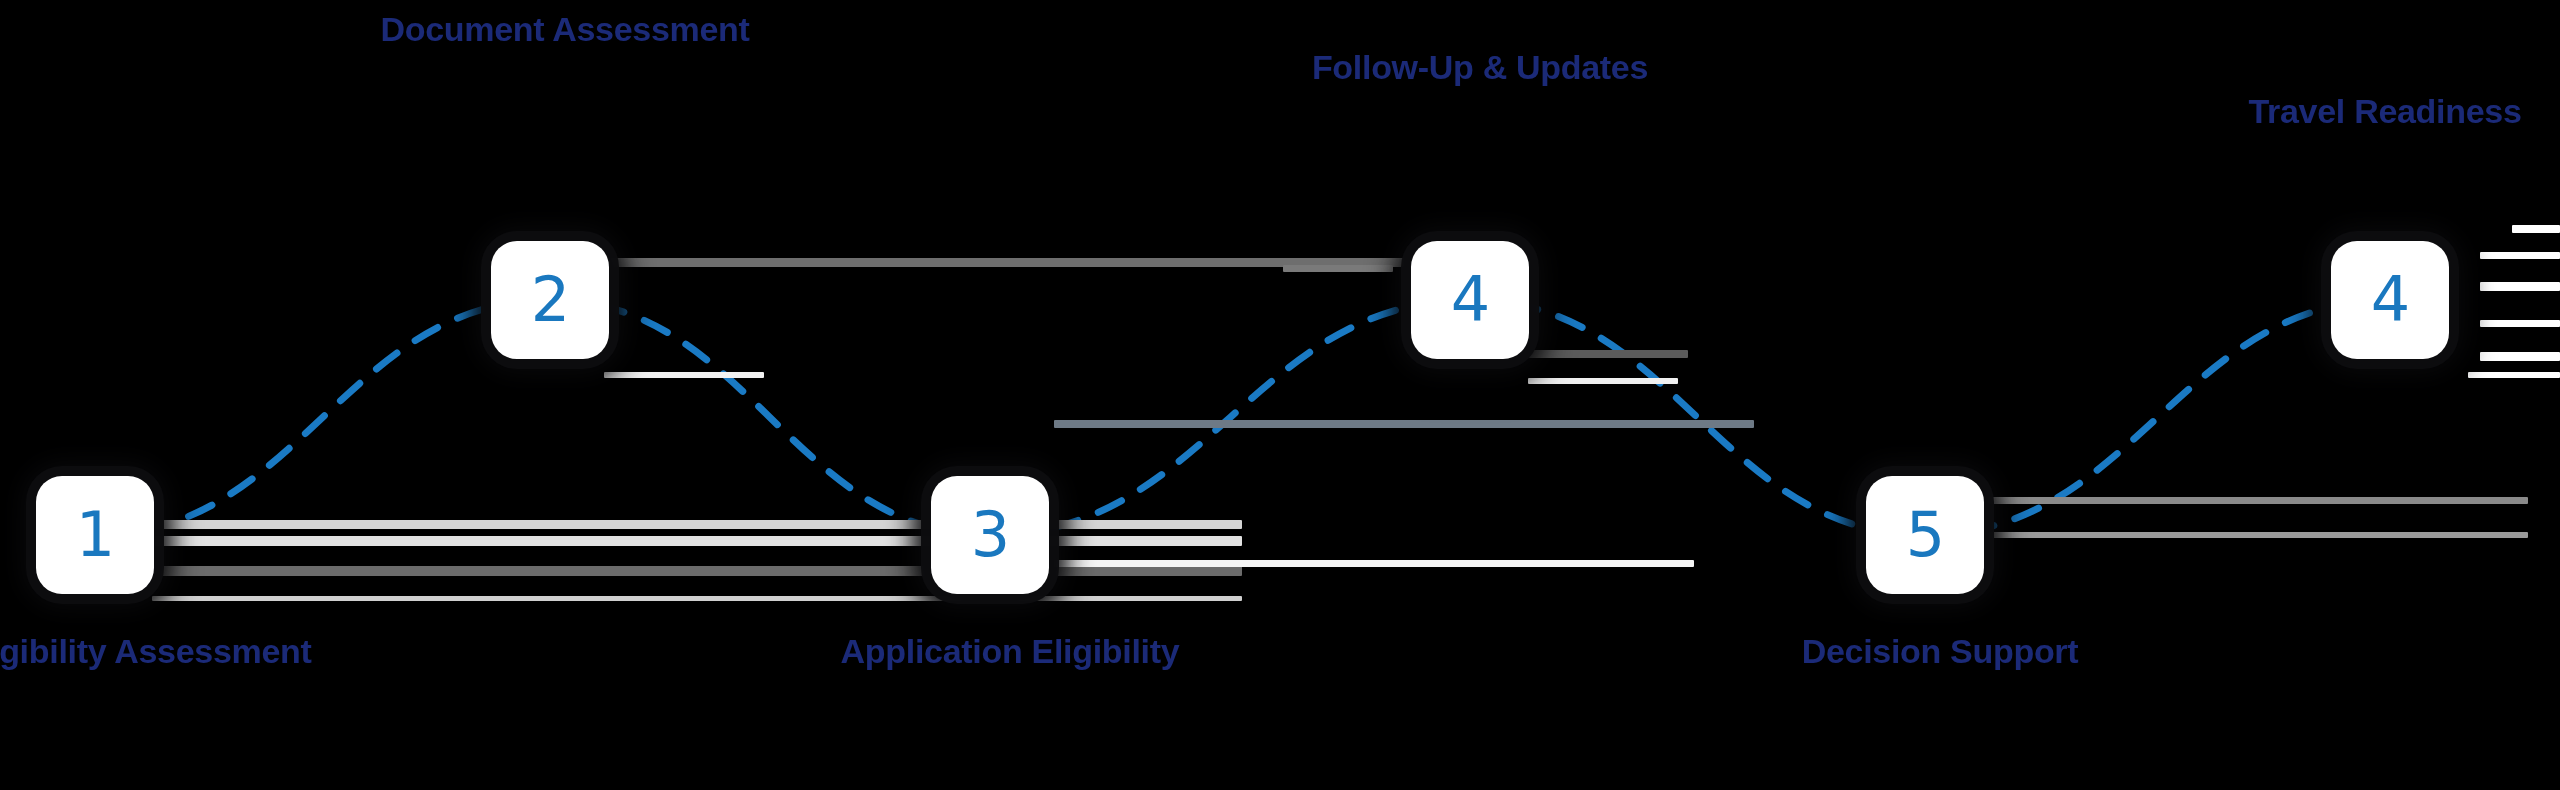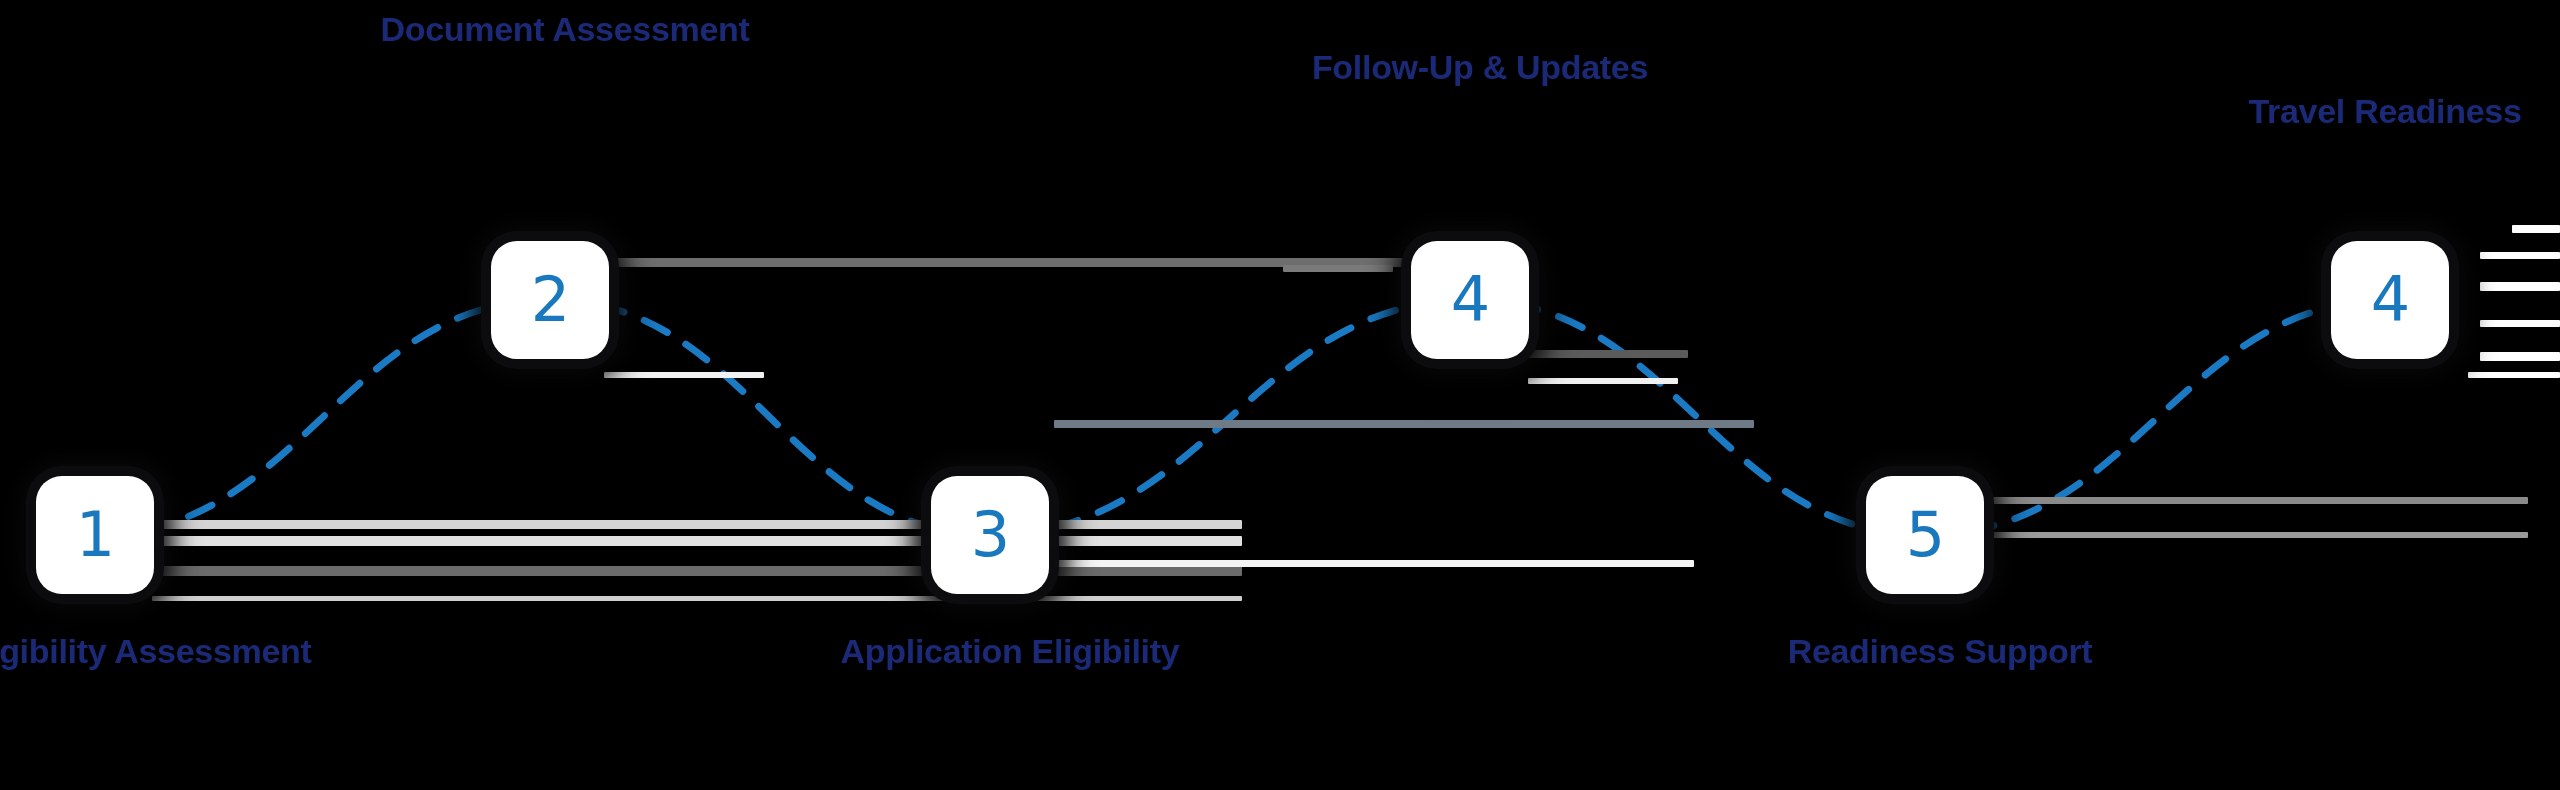--- a/index.html
+++ b/index.html
@@ -94,20 +94,20 @@
         <span class="num">3</span>
       </div>
       <div class="label" style="left: 1010px; top: 632px;">Application Eligibility</div>
       <div class="node" style="left: 1470px; top: 300px;">
         <span class="num">4</span>
       </div>
       <div class="label" style="left: 1480px; top: 48px;">Follow-Up &amp; Updates</div>
       <div class="node" style="left: 1925px; top: 535px;">
         <span class="num">5</span>
       </div>
-      <div class="label" style="left: 1940px; top: 632px;">Readiness Support</div>
+      <div class="label" style="left: 1940px; top: 632px;">Decision Support</div>
       <div class="node" style="left: 2390px; top: 300px;">
         <span class="num">4</span>
       </div>
       <div class="label" style="left: 2385px; top: 48px; margin-top: 44px;">Travel Readiness</div>
     </div>
 
 </div>
 
 </body></html>

